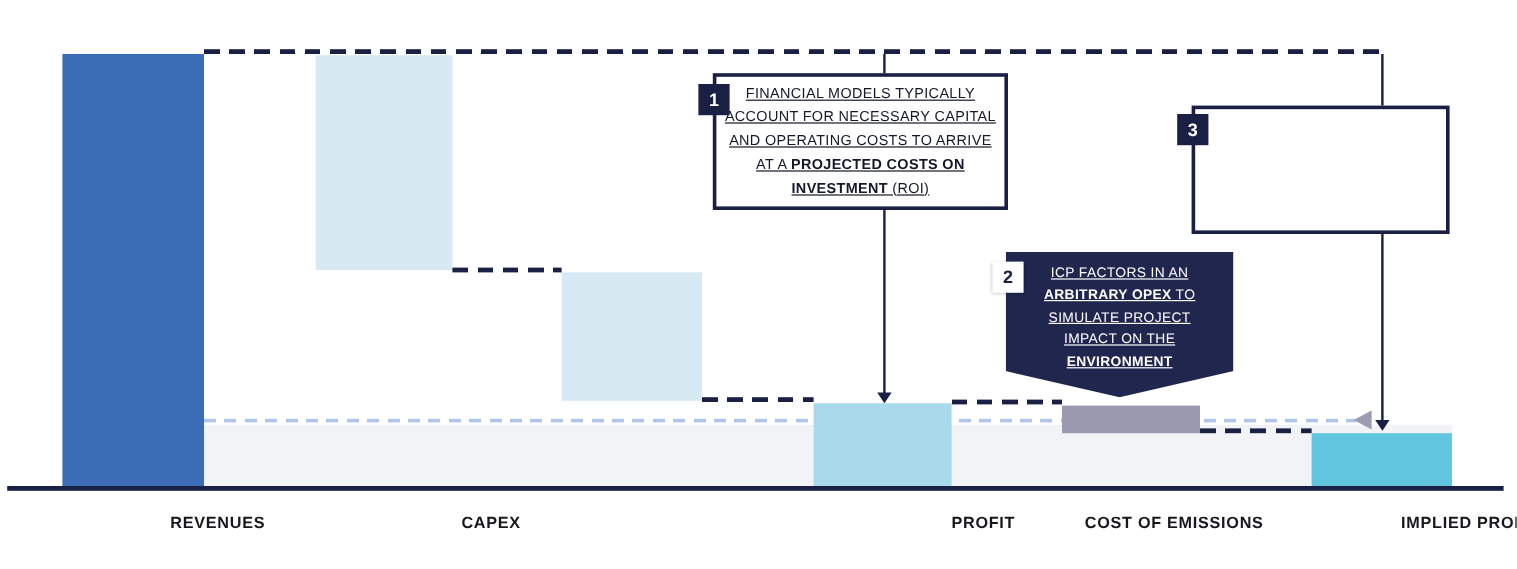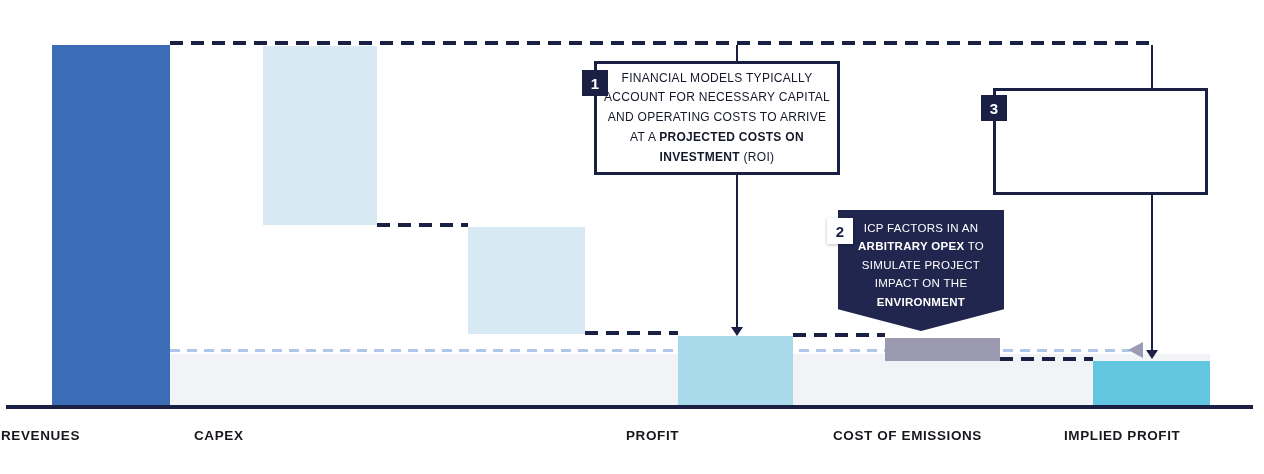--- a/index.html
+++ b/index.html
@@ -67,55 +67,55 @@
 
   
   .note {
     background:#ffffff; border:3px solid var(--navy,#1A1F44); z-index:6;
     display:flex; align-items:center; justify-content:center; text-align:center;
   }
   #note1 { left:594px; top:61px; width:246px; height:114px; }
   #note3 { left:993px; top:88px; width:215px; height:107px; }
   .note-text {
     font-size:12px; line-height:1.65; letter-spacing:0.3px; color:var(--text_dark,#15182B);
-    white-space:pre-line; padding:2px 6px;
+    white-space:pre-line; padding:2px 6px;text-decoration:underline;
   }
   .seg-b { font-weight:700; }
 
   .badge {
     position:absolute; width:26px; height:26px; z-index:7;
     background:var(--navy,#1A1F44); color:#ffffff;
     font-weight:700; font-size:15px;
     display:flex; align-items:center; justify-content:center;
   }
   #note1 .badge { left:-15px; top:6px; }
   #note3 .badge { left:-15px; top:4px; }
 
   
   .note2-wrap { left:827px; top:210px; width:201px; height:121px; z-index:6; }
   .banner {
-    position:absolute; left:11px; top:0; width:166px; height:121px;
+    position:absolute; left:11px; top:0; width:190px; height:121px;
     background:var(--note_dark_bg,#20264D); color:#ffffff; text-align:center;
     clip-path: polygon(0 0, 100% 0, 100% 82%, 50% 100%, 0 82%);
   }
   .banner .note-text { color:#ffffff; font-size:11.5px; line-height:1.6; padding-top:9px; }
   .badge-light {
     left:0; top:8px; background:#ffffff; color:var(--navy,#1A1F44);
     box-shadow:0 1px 3px rgba(0,0,0,0.25);
   }
 
   
   .axis { left:6px; top:405px; width:1247px; height:4px; background:var(--navy,#1A1F44); z-index:5; }
 
   
   .cat-label {
-    top:428px; width:220px; text-align:left; z-index:5;
+    top:428px; width:220px; text-align:right; z-index:5;
     font-weight:700; font-size:13.5px; letter-spacing:0.6px; color:#17181C;
   }
-  #cat0 { left:1px; }   #cat1 { left:194px; } #cat2 { left:416px; }
+  #cat0 { left:1px; }   #cat1 { left:214px; } #cat2 { left:416px; }
   #cat3 { left:626px; } #cat4 { left:833px; } #cat5 { left:1064px; }
 </style>
 </head>
 <body>
 
 <div class="canvas">
 
   <div class="abs band"></div>
 
   <div class="abs dash-thresh"></div>

